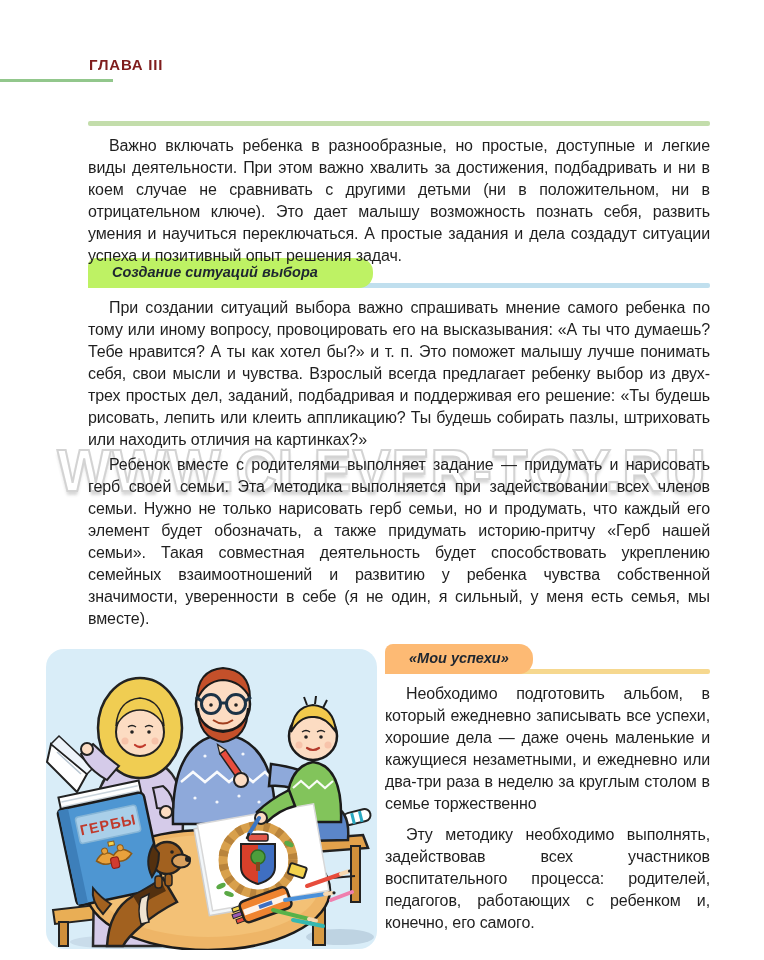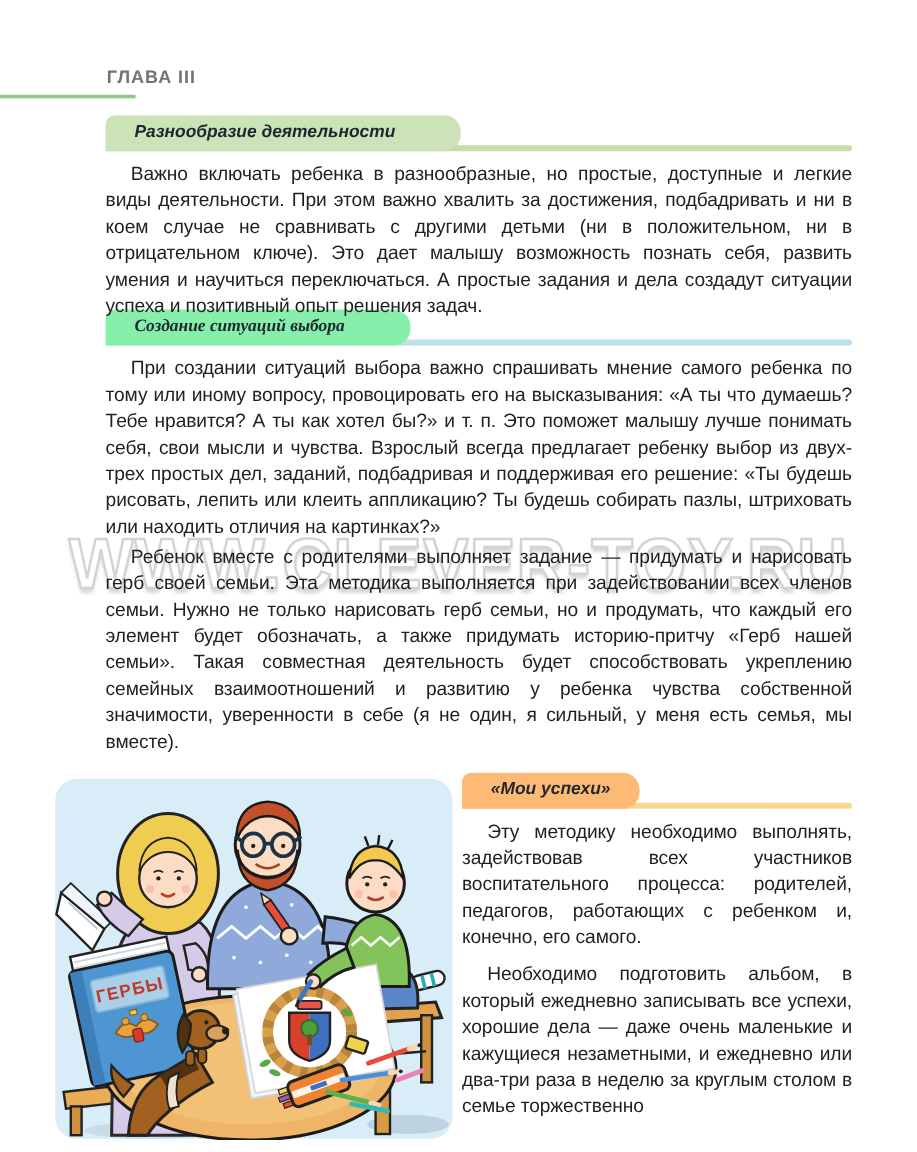--- a/index.html
+++ b/index.html
@@ -2,35 +2,35 @@
 <html><head>
 <meta charset="utf-8">
 <style>
   html,body{margin:0;padding:0;background:#ffffff;}
   body{width:764px;height:960px;position:relative;overflow:hidden;
        font-family:"Liberation Sans",sans-serif;-webkit-font-smoothing:antialiased;}
   .page{position:absolute;inset:0;background:#ffffff;}
 
   
   .chapter-title{position:absolute;left:89px;top:56px;font-size:15px;font-weight:700;
-       color:#737373;letter-spacing:0.8px;}
+       color:#7f1d1d;letter-spacing:0.8px;}
   .chapter-line{position:absolute;left:0;top:79px;width:113px;height:3px;background:#92c78c;}
 
   
   .sec{position:absolute;left:88px;width:622px;}
   .sec1{top:96px}.sec2{top:258px}.sec3{top:445px}
   .sec4{left:385px;top:644px;width:325px;}
 
   .section-header{position:relative;height:30px;z-index:1;}
   .header-line{position:absolute;left:0;right:0;bottom:0;height:5px;border-radius:2px;}
   .header-tab{position:absolute;left:0;top:0;height:30px;box-sizing:border-box;
        padding:6px 55px 0 24px;border-radius:8px 14px 14px 0;
        font-size:14.5px;font-style:italic;font-weight:700;color:#1e2630;white-space:nowrap;}
   .tab-green{background:#cbe3b6;} .line-green{background:#c3ddab;}
-  .tab-blue{background:#86efac;font-family:Liberation Serif, serif;}  .line-blue{background:#c0dfee;}
+  .tab-blue{background:#bef264;}  .line-blue{background:#c0dfee;}
   .tab-pink{background:#f6caca;}  .line-pink{background:#f2b9b9;}
   .tab-yellow{background:#fdba74;padding-right:24px;} .line-yellow{background:#f6d88f;}
 
   p.body{position:relative;z-index:3;margin:9px 0 0 0;font-size:16px;line-height:22px;
        letter-spacing:-0.1px;color:#1f1f1f;text-align:justify;text-indent:21px;}
 
   
   .watermark{position:absolute;left:0;top:434px;width:764px;z-index:2;text-align:center;
        font-size:57px;line-height:72px;font-weight:800;letter-spacing:1px;white-space:nowrap;
        color:#ffffff;-webkit-text-stroke:2px #cfcfcf;
@@ -45,21 +45,20 @@
 <body>
 
 <div class="page">
 
   <div class="chapter-title">ГЛАВА III</div>
   <div class="chapter-line"></div>
 
   <div class="sec sec1">
     <div class="section-header">
       <div class="header-line line-green"></div>
-      <div class="header-tab tab-green">Разнообразие деятельности</div>
     </div>
     <p class="body">Важно включать ребенка в разнообразные, но простые, доступные и легкие виды деятельности. При этом важно хвалить за достижения, подбадривать и ни в коем случае не сравнивать с другими детьми (ни в положительном, ни в отрицательном ключе). Это дает малышу возможность познать себя, развить умения и научиться переключаться. А простые задания и дела создадут ситуации успеха и позитивный опыт решения задач.</p>
   </div>
 
   <div class="sec sec2">
     <div class="section-header">
       <div class="header-line line-blue"></div>
       <div class="header-tab tab-blue">Создание ситуаций выбора</div>
     </div>
     <p class="body">При создании ситуаций выбора важно спрашивать мнение самого ребенка по тому или иному вопросу, провоцировать его на высказывания: «А ты что думаешь? Тебе нравится? А ты как хотел бы?» и т. п. Это поможет малышу лучше понимать себя, свои мысли и чувства. Взрослый всегда предлагает ребенку выбор из двух-трех простых дел, заданий, подбадривая и поддерживая его решение: «Ты будешь рисовать, лепить или клеить аппликацию? Ты будешь собирать пазлы, штриховать или находить отличия на картинках?»</p>
@@ -69,22 +68,22 @@
     <p class="body">Ребенок вместе с родителями выполняет задание — придумать и нарисовать герб своей семьи. Эта методика выполняется при задействовании всех членов семьи. Нужно не только нарисовать герб семьи, но и продумать, что каждый его элемент будет обозначать, а также придумать историю-притчу «Герб нашей семьи». Такая совместная деятельность будет способствовать укреплению семейных взаимоотношений и развитию у ребенка чувства собственной значимости, уверенности в себе (я не один, я сильный, у меня есть семья, мы вместе).</p>
   </div>
 
   <div class="watermark">WWW.CLEVER-TOY.RU</div>
 
   <div class="sec sec4">
     <div class="section-header">
       <div class="header-line line-yellow"></div>
       <div class="header-tab tab-yellow">«Мои успехи»</div>
     </div>
+    <p class="body">Необходимо подготовить альбом, в который ежедневно записывать все успехи, хорошие дела — даже очень маленькие и кажущиеся незаметными, и ежедневно или два-три раза в неделю за круглым столом в семье торжественно</p>
     <p class="body">Эту методику необходимо выполнять, задействовав всех участников воспитательного процесса: родителей, педагогов, работающих с ребенком и, конечно, его самого.</p>
-    <p class="body">Необходимо подготовить альбом, в который ежедневно записывать все успехи, хорошие дела — даже очень маленькие и кажущиеся незаметными, и ежедневно или два-три раза в неделю за круглым столом в семье торжественно</p>
   </div>
 
   <div class="illo">
     <svg viewBox="0 0 333 302" xmlns="http://www.w3.org/2000/svg">
       <rect x="1" y="1" width="331" height="300" rx="18" fill="#d9edf8"></rect>
       <ellipse cx="295" cy="289" rx="34" ry="8" fill="#bed3e2"></ellipse>
       <ellipse cx="80" cy="294" rx="55" ry="7" fill="#c9dcea"></ellipse>
 
       <g>
         <polygon points="8,262 112,250 115,264 10,276" fill="#e9ae55" stroke="#222222" stroke-width="2"></polygon>

